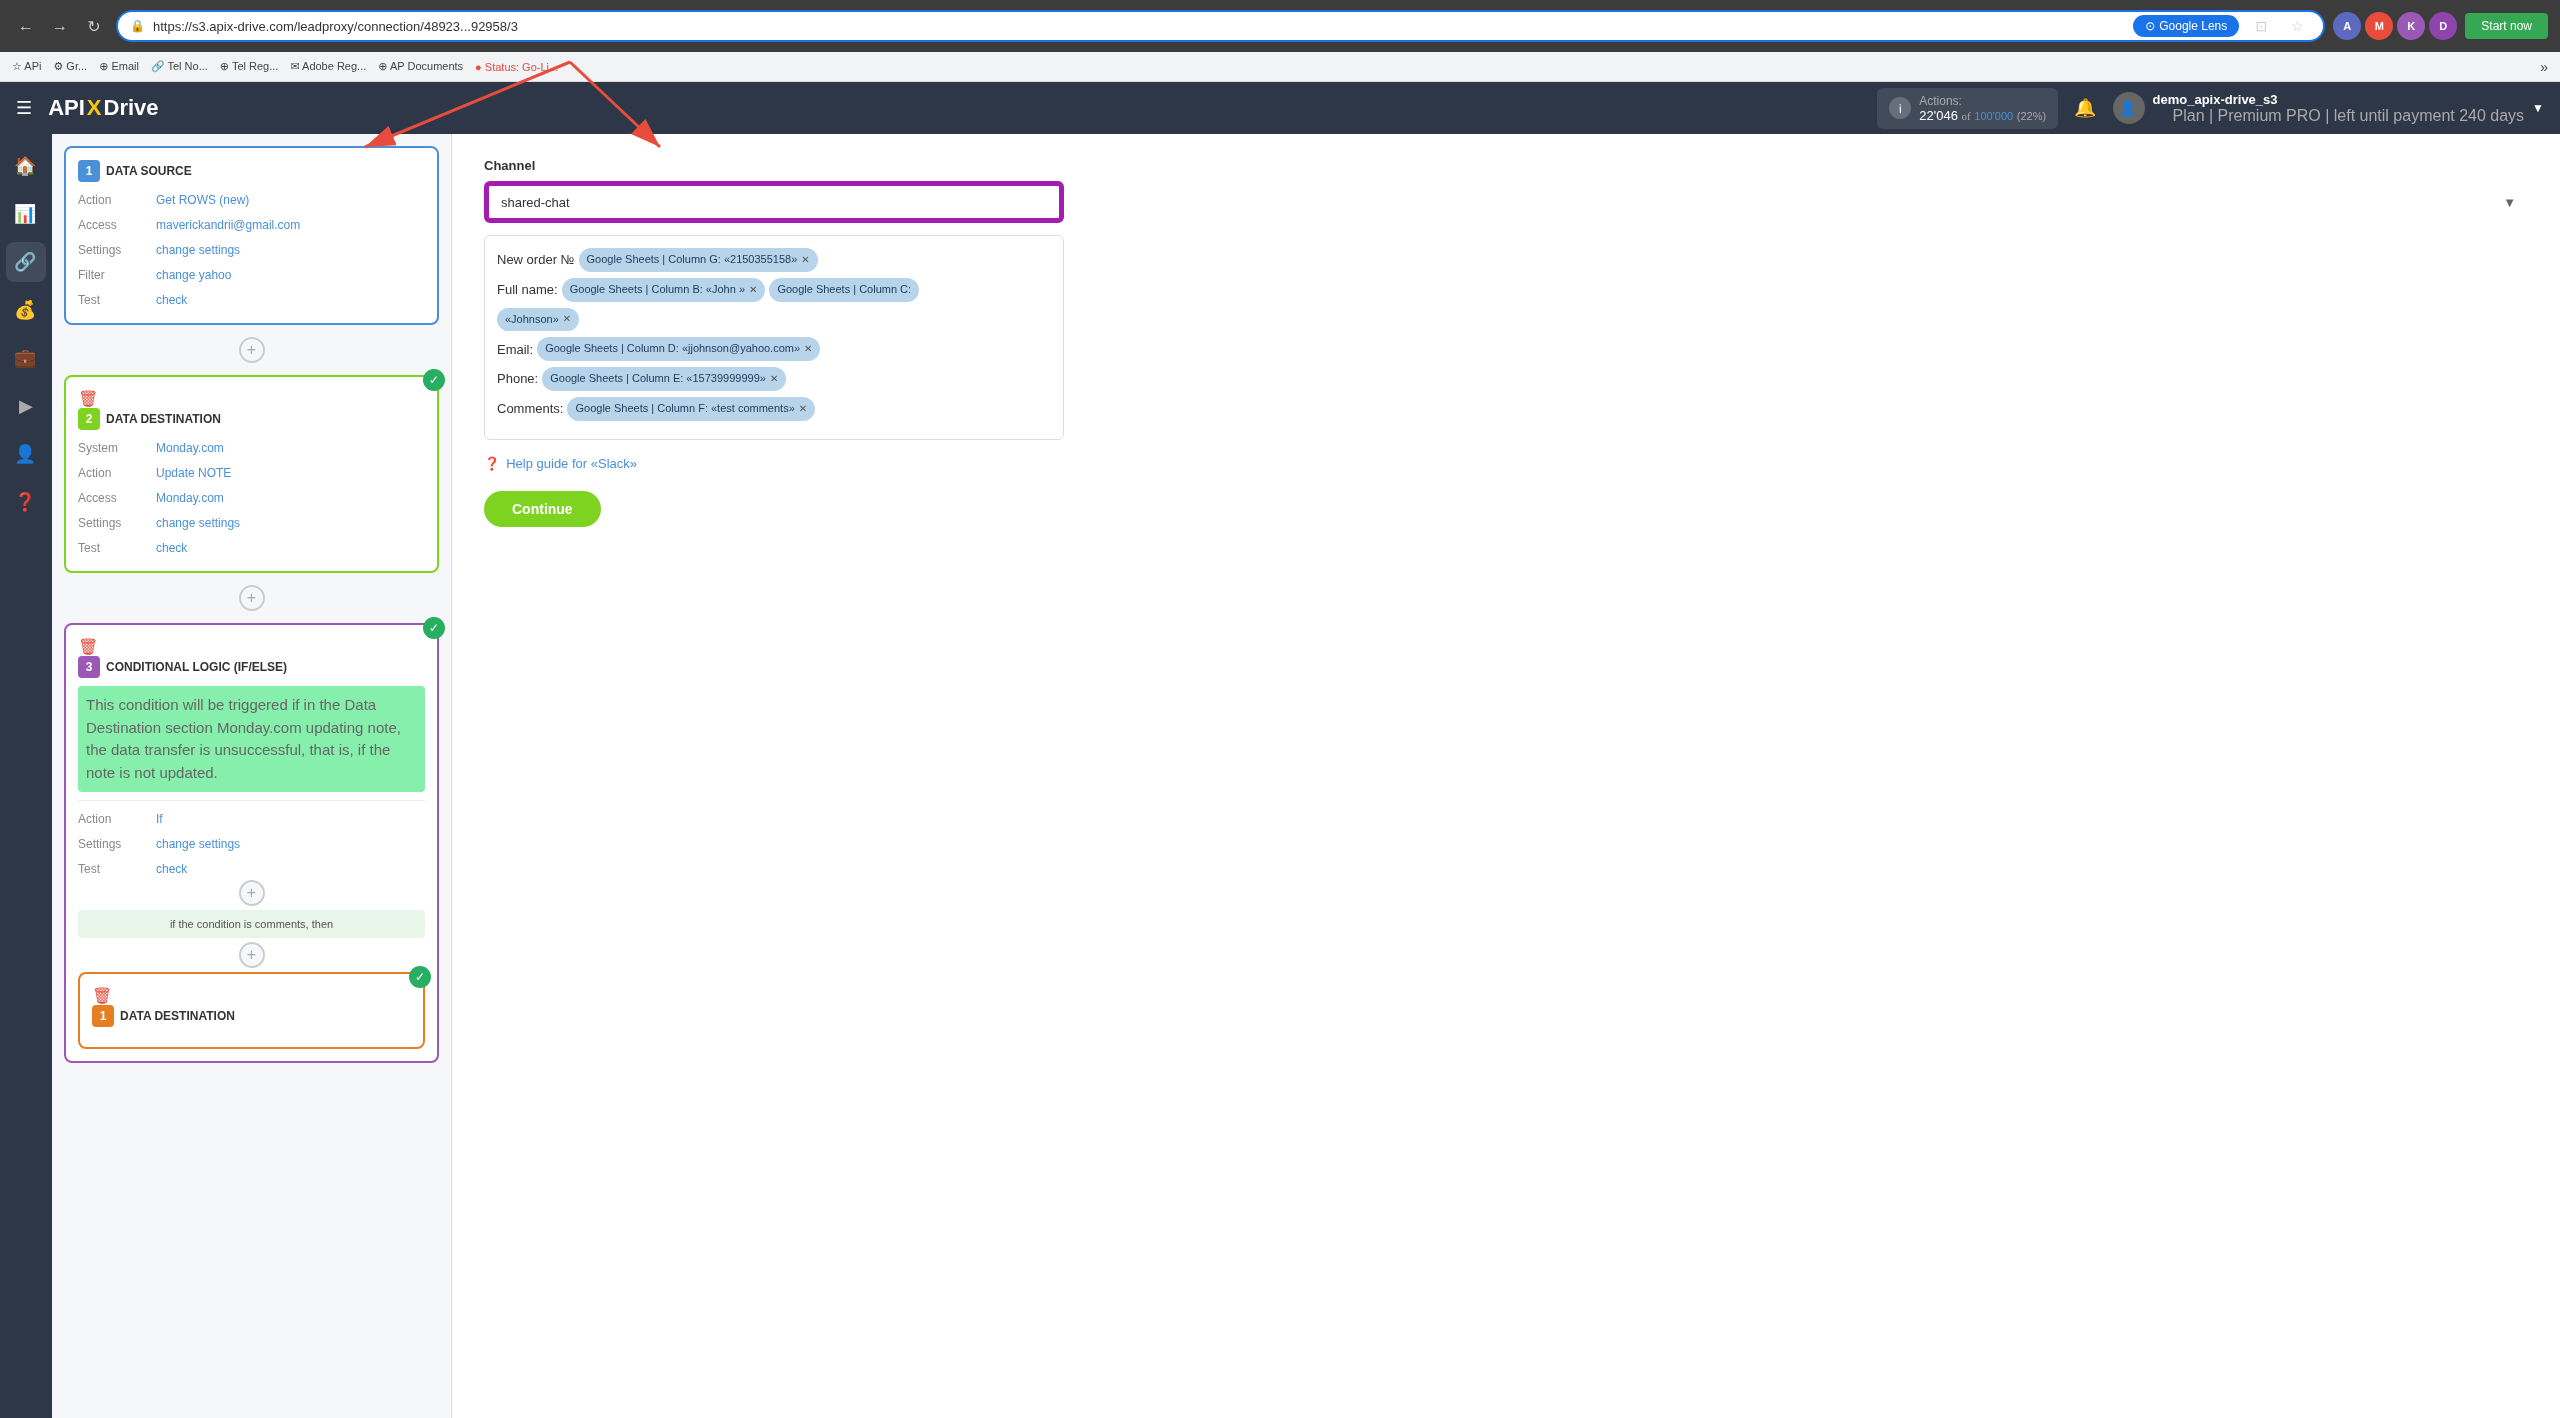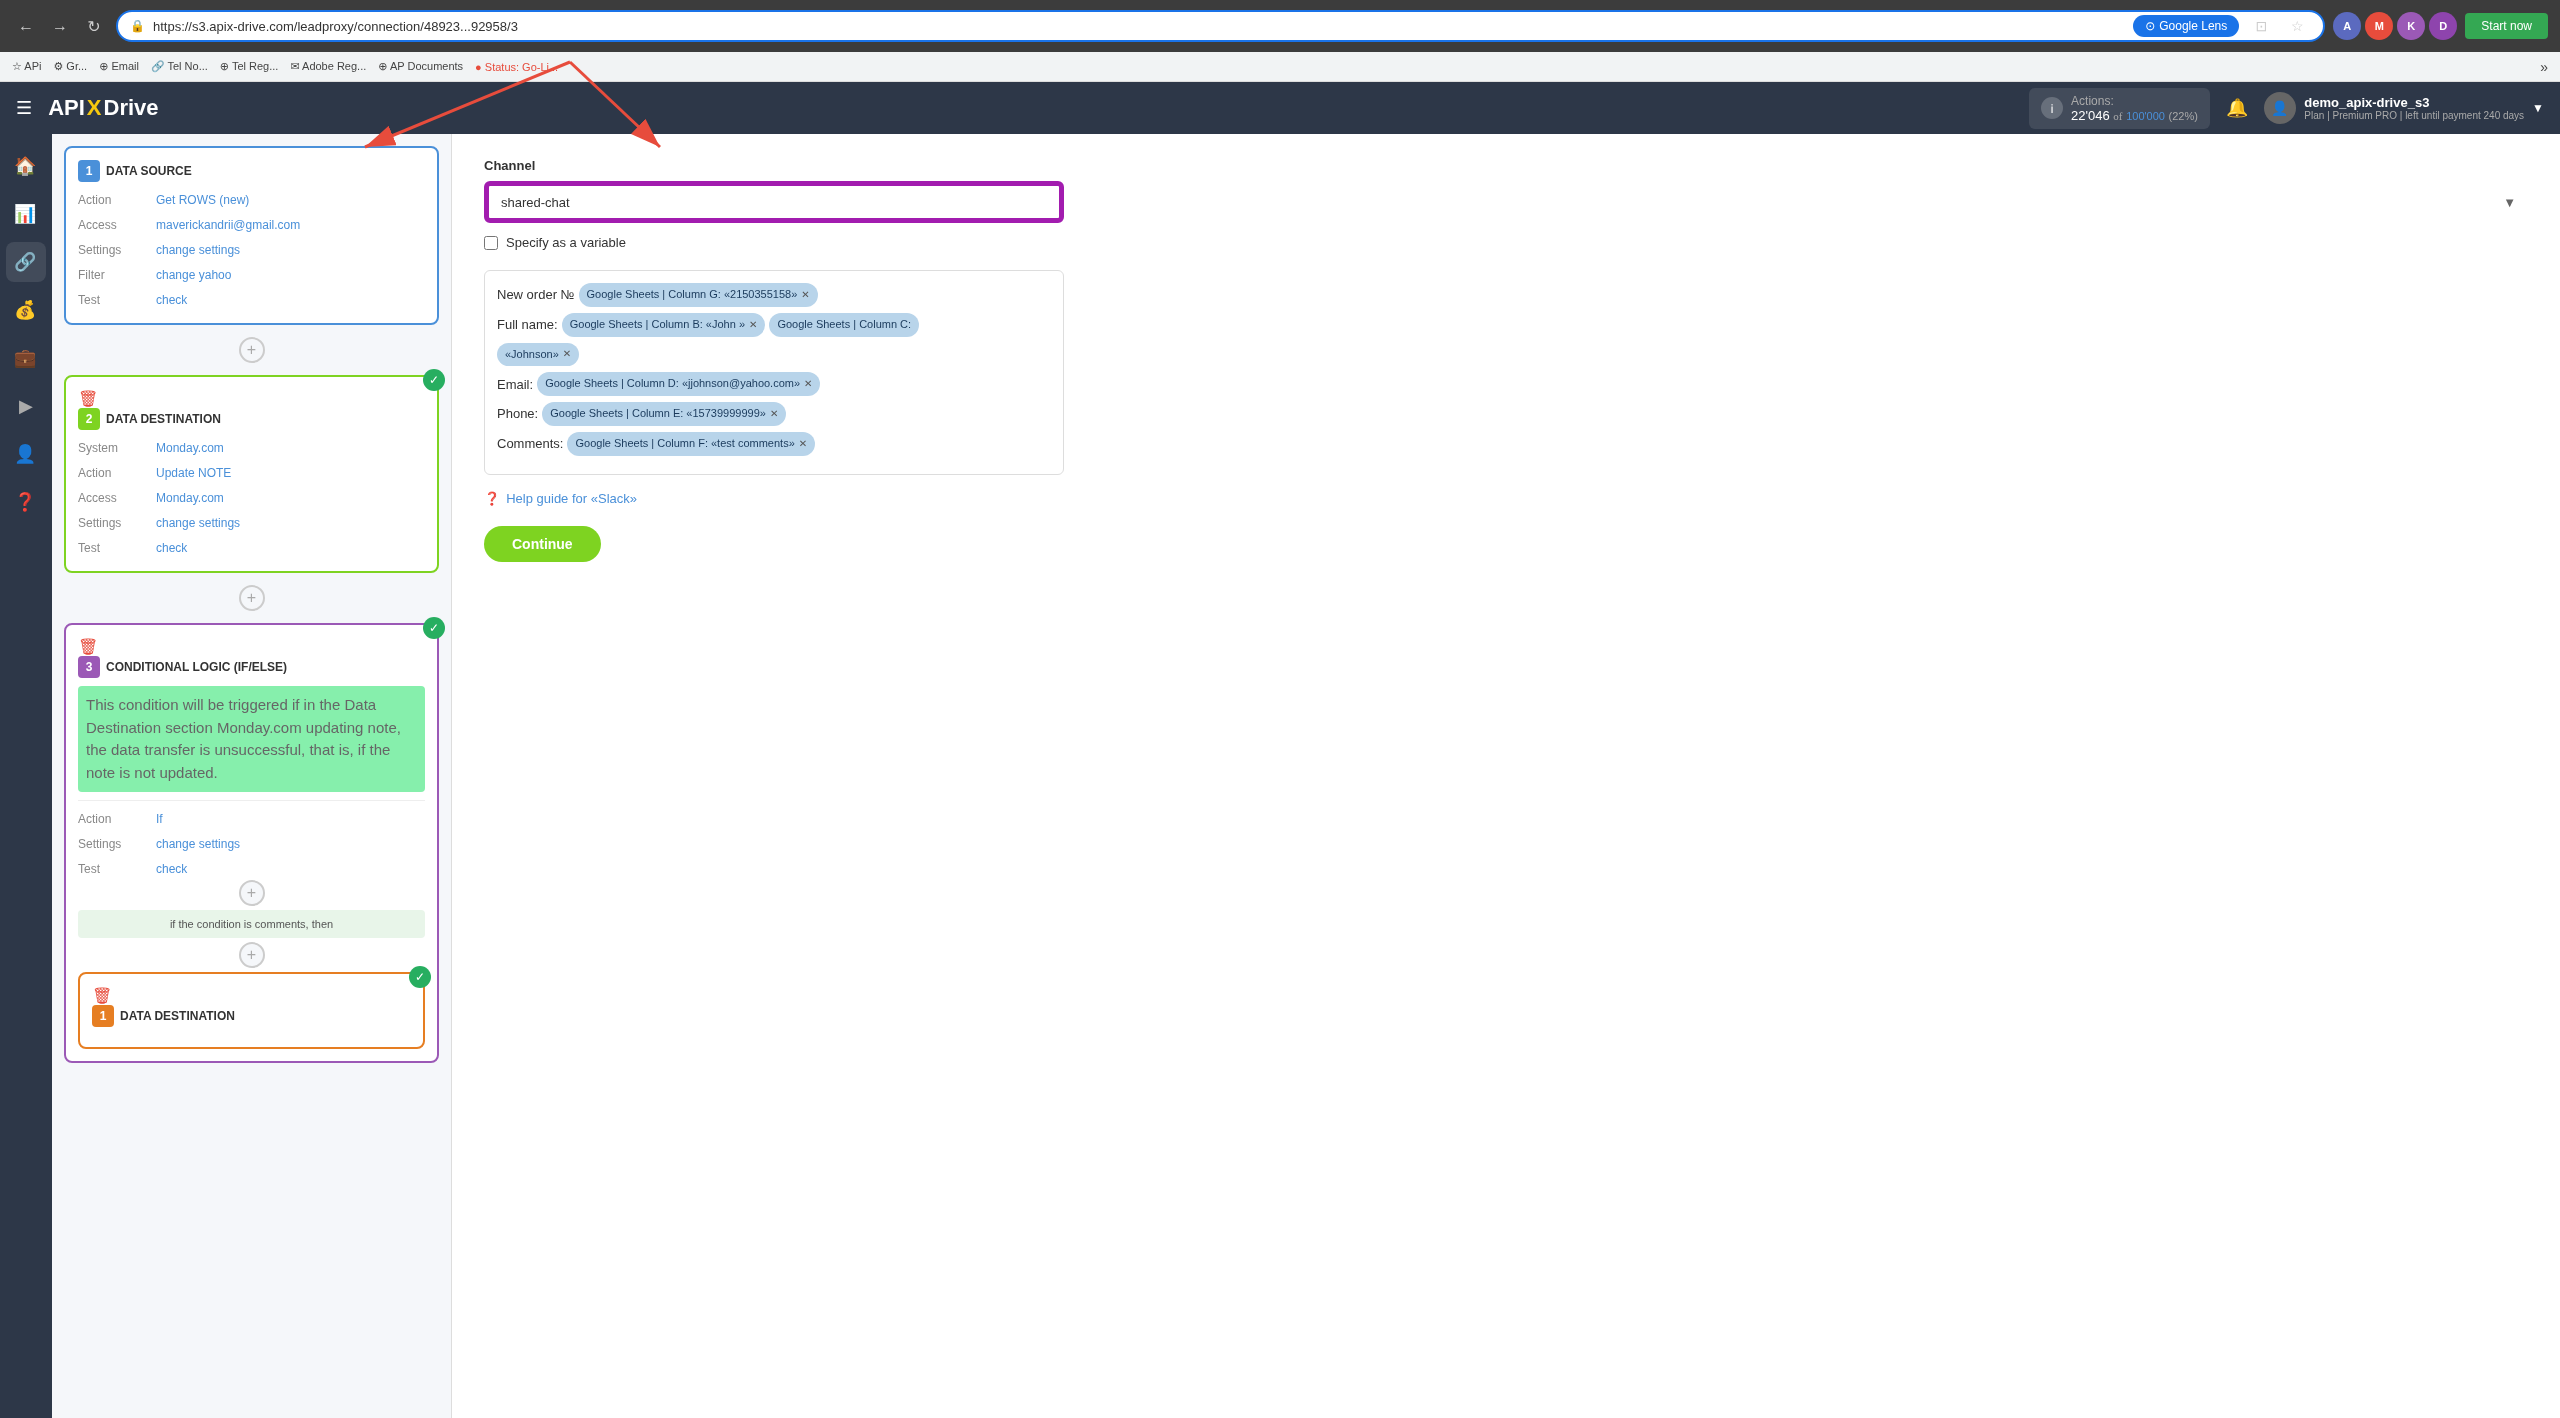--- a/index.html
+++ b/index.html
@@ -154,21 +154,21 @@
     }
     .user-avatar {
       width: 32px; height: 32px;
       border-radius: 50%;
       background: #666;
       display: flex; align-items: center; justify-content: center;
       color: #fff; font-size: 14px;
     }
     .user-details { color: #fff; }
     .user-name { font-size: 13px; font-weight: bold; }
-    .user-plan { font-size: 10px; color: #aaa; }
+    .user-plan { font-size: 16px; color: #aaa; margin-left: 20px; }
     .chevron-down { color: #fff; font-size: 12px; cursor: pointer; }
 
     
     .main-area {
       display: flex;
       flex: 1;
       overflow: hidden;
     }
 
     
@@ -613,24 +613,20 @@
 
       <div class="field-label">Channel</div>
 
       <div class="select-wrapper">
         <select class="select-field">
           <option>shared-chat</option>
         </select>
         <span class="select-chevron">▼</span>
       </div>
 
-      <div class="checkbox-row">
-        <input type="checkbox" style="">
-        <label class="checkbox-label">Specify as a variable</label>
-      </div>
 
 
       <div class="text-compose-box">
 
         <div class="text-row">
           <span>New order №</span>
           <span class="tag">Google Sheets | Column G: «2150355158» <span class="tag-x">✕</span></span>
         </div>
 
         <div class="text-row">

